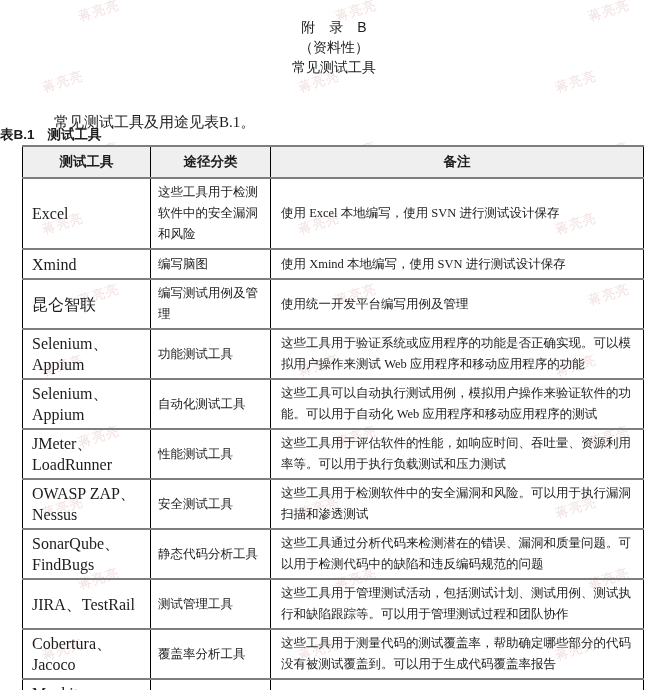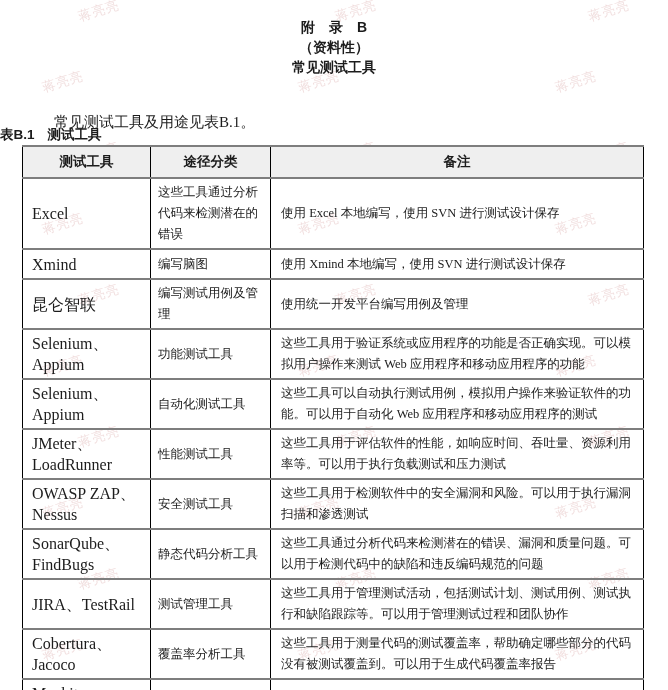--- a/index.html
+++ b/index.html
@@ -22,21 +22,21 @@
     transform: rotate(-17deg);
     opacity: 0.55;
     white-space: nowrap;
   }
   
   .heading {
     position: absolute;
     top: 17px; left: 0; width: 100%;
     text-align: center;
     font-family: "Liberation Sans", "DejaVu Sans", sans-serif;
-    font-weight: bold;
+    font-weight: normal;
     font-size: 14px;
     z-index: 1;
   }
   .heading div { line-height: 20px; }
   
   .intro {
     position: absolute;
     top: 97px; left: 24px; right: 24px;
     font-size: 15px;
     line-height: 20px;
@@ -159,21 +159,21 @@
     <thead>
       <tr>
         <th>测试工具</th>
         <th>途径分类</th>
         <th>备注</th>
       </tr>
     </thead>
     <tbody>
       <tr>
         <td class="cell-tool">Excel</td>
-        <td class="cell-cat">这些工具通过分析代码来检测潜在的错误</td>
+        <td class="cell-cat">这些工具用于检测软件中的安全漏洞和风险</td>
         <td class="cell-note">使用 Excel 本地编写，使用 SVN 进行测试设计保存</td>
       </tr>
       <tr>
         <td class="cell-tool">Xmind</td>
         <td class="cell-cat">编写脑图</td>
         <td class="cell-note">使用 Xmind 本地编写，使用 SVN 进行测试设计保存</td>
       </tr>
       <tr>
         <td class="cell-tool">昆仑智联</td>
         <td class="cell-cat">编写测试用例及管理</td>

